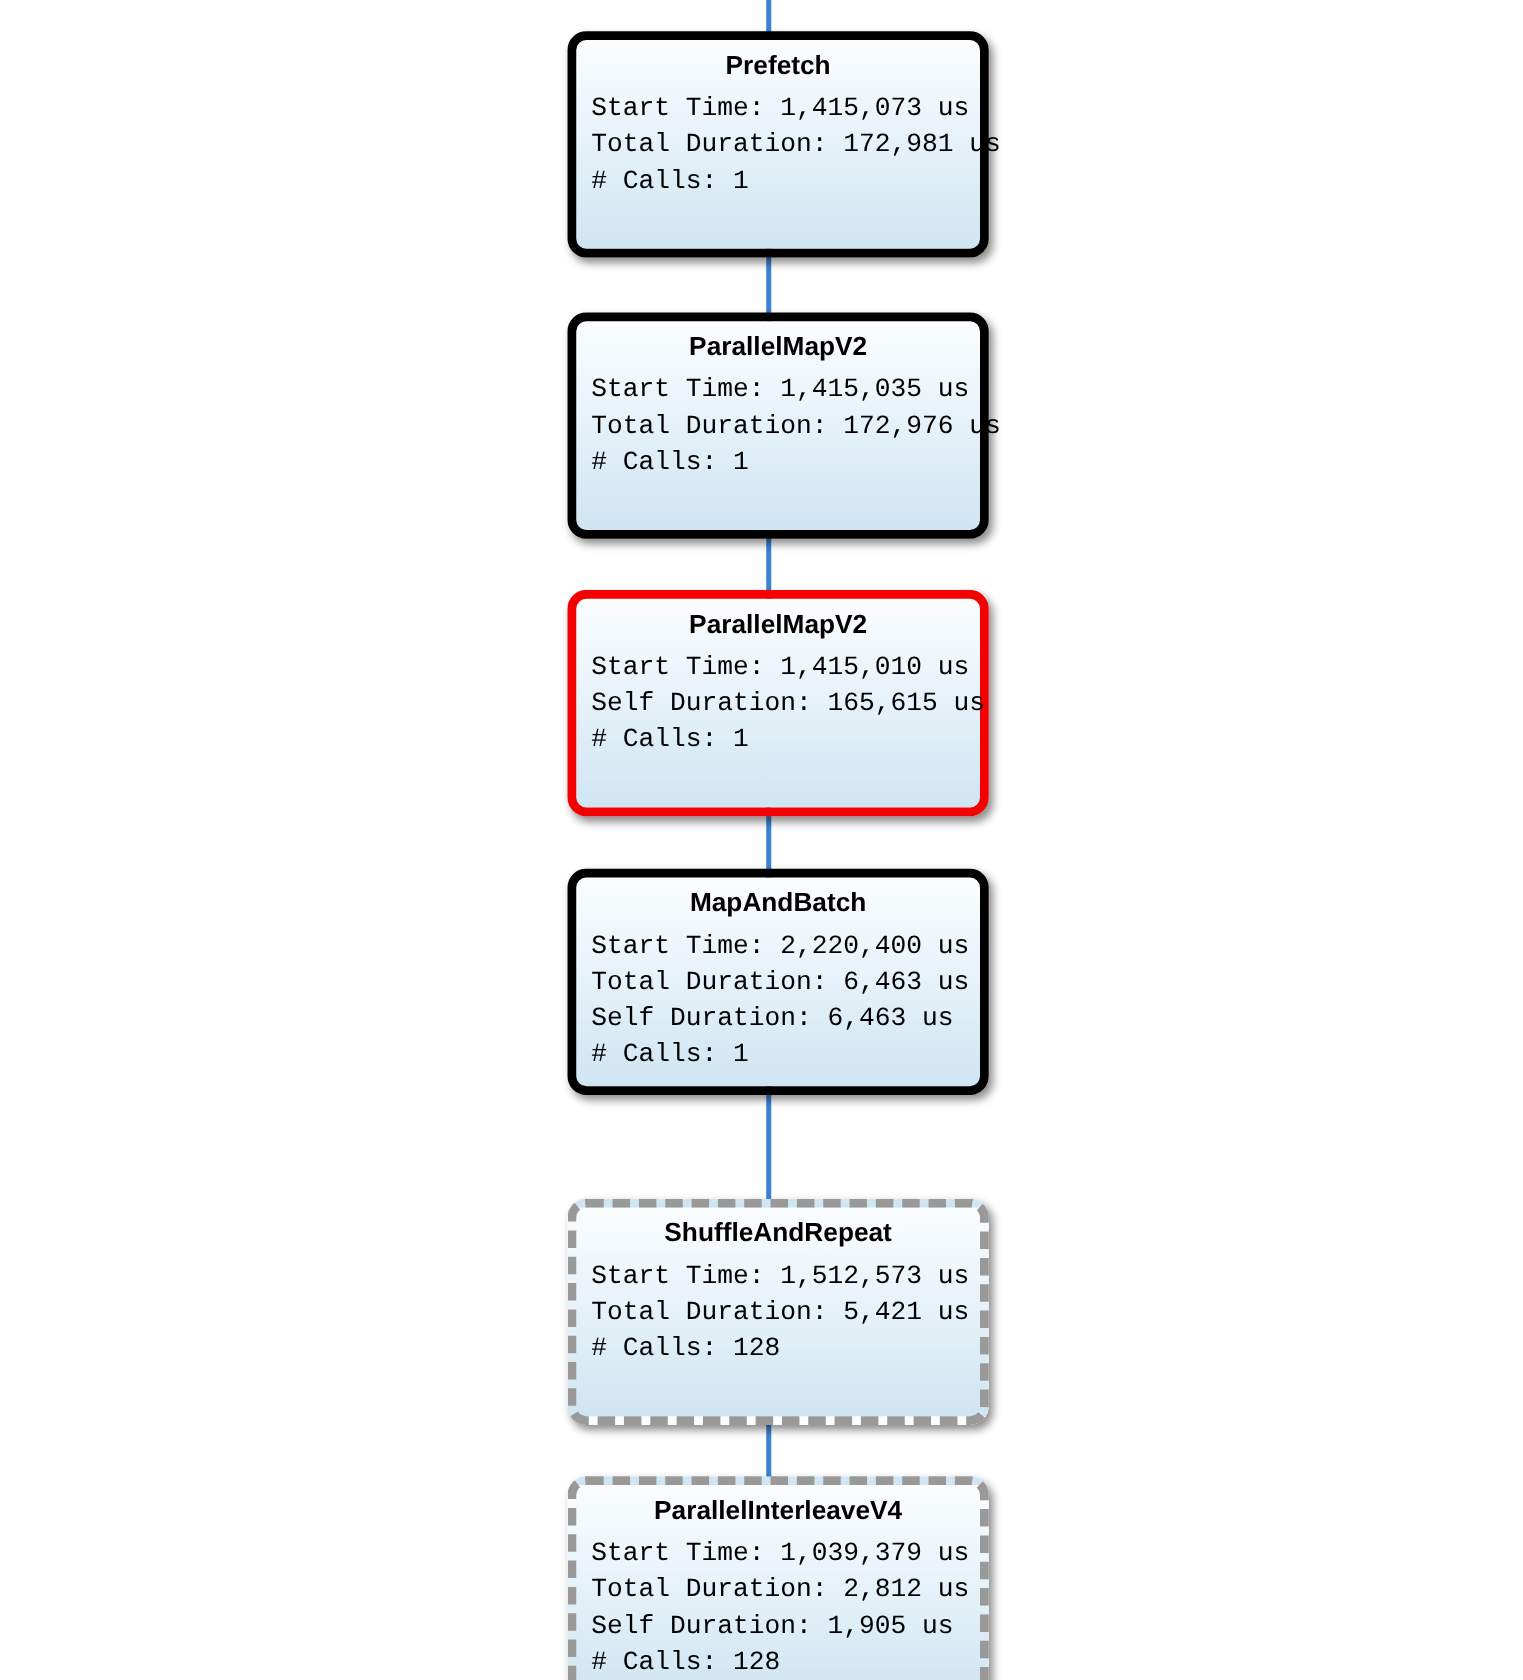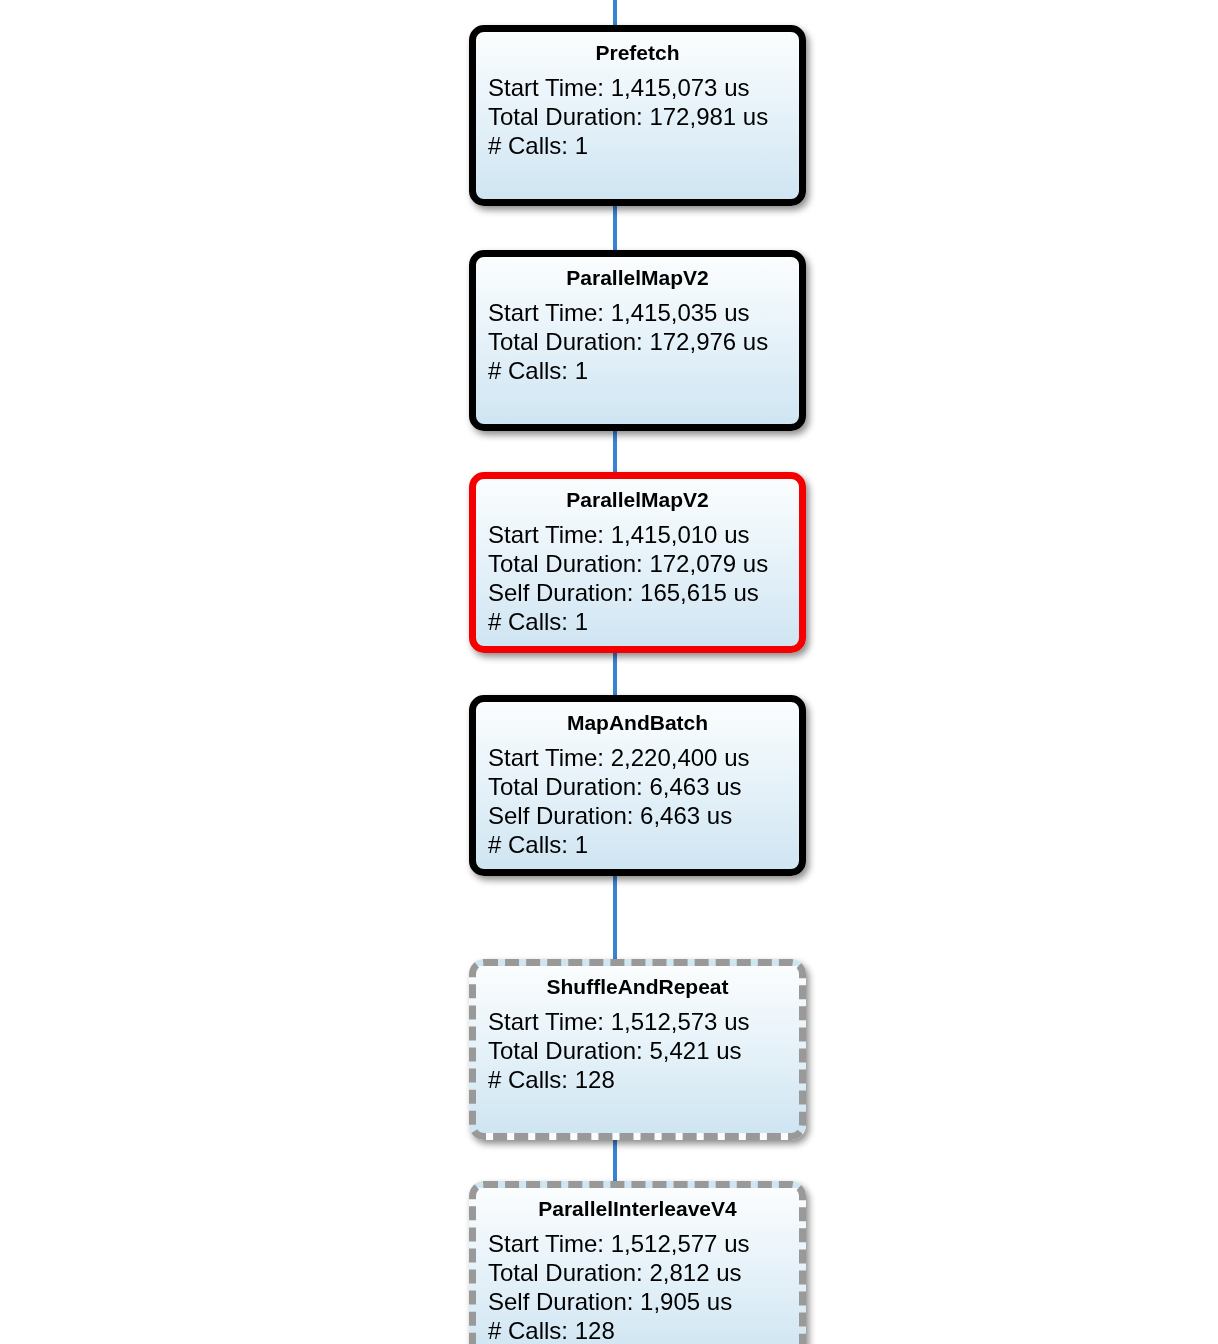--- a/index.html
+++ b/index.html
@@ -20,21 +20,21 @@
     position: absolute;
     left: 613px;
     top: 0;
     width: 4px;
     height: 1344px;
     background: #3a82d2;
     z-index: 0;
   }
   .node {
     position: absolute;
-    left: 469px;
+    left: 454px;
     width: 337px;
     height: 181px;
     box-sizing: border-box;
     border-radius: 15px;
     background: linear-gradient(180deg, #fbfdfe 0%, #eaf4fa 40%, #cfe5f2 100%);
     box-shadow: 3px 4px 7px rgba(0,0,0,0.45);
     padding: 6px 12px 12px 12px;
     z-index: 1;
   }
   .node.solid    { border: 7px solid #000000; }
@@ -42,23 +42,24 @@
   .node.dashed   { border: 7px dashed #999999; margin-top: 44px; }
   .node .title {
     font-size: 21px;
     font-weight: bold;
     line-height: 30px;
     text-align: center;
     margin-bottom: 5px;
     white-space: nowrap;
   }
   .node .line {
-    font-size: 24px;
+    font-size: 21px;
     line-height: 29px;
     white-space: nowrap;
+    font-family: Liberation Mono, monospace;
   }
 </style>
 </head>
 <body>
 
 <div class="canvas">
 
   <div class="connector"></div>
 
   <div class="node solid" style="top:25px">
@@ -71,21 +72,20 @@
   <div class="node solid" style="top:250px">
     <div class="title">ParallelMapV2</div>
     <div class="line">Start Time: 1,415,035 us</div>
     <div class="line">Total Duration: 172,976 us</div>
     <div class="line"># Calls: 1</div>
   </div>
 
   <div class="node critical" style="top:472px">
     <div class="title">ParallelMapV2</div>
     <div class="line">Start Time: 1,415,010 us</div>
-    <div class="line">Total Duration: 172,079 us</div>
     <div class="line">Self Duration: 165,615 us</div>
     <div class="line"># Calls: 1</div>
   </div>
 
   <div class="node solid" style="top:695px">
     <div class="title">MapAndBatch</div>
     <div class="line">Start Time: 2,220,400 us</div>
     <div class="line">Total Duration: 6,463 us</div>
     <div class="line">Self Duration: 6,463 us</div>
     <div class="line"># Calls: 1</div>
@@ -93,19 +93,19 @@
 
   <div class="node dashed" style="top:915px">
     <div class="title">ShuffleAndRepeat</div>
     <div class="line">Start Time: 1,512,573 us</div>
     <div class="line">Total Duration: 5,421 us</div>
     <div class="line"># Calls: 128</div>
   </div>
 
   <div class="node dashed" style="top:1137px">
     <div class="title">ParallelInterleaveV4</div>
-    <div class="line">Start Time: 1,512,577 us</div>
+    <div class="line">Start Time: 1,039,379 us</div>
     <div class="line">Total Duration: 2,812 us</div>
     <div class="line">Self Duration: 1,905 us</div>
     <div class="line"># Calls: 128</div>
   </div>
 
 </div>
 
 </body></html>

